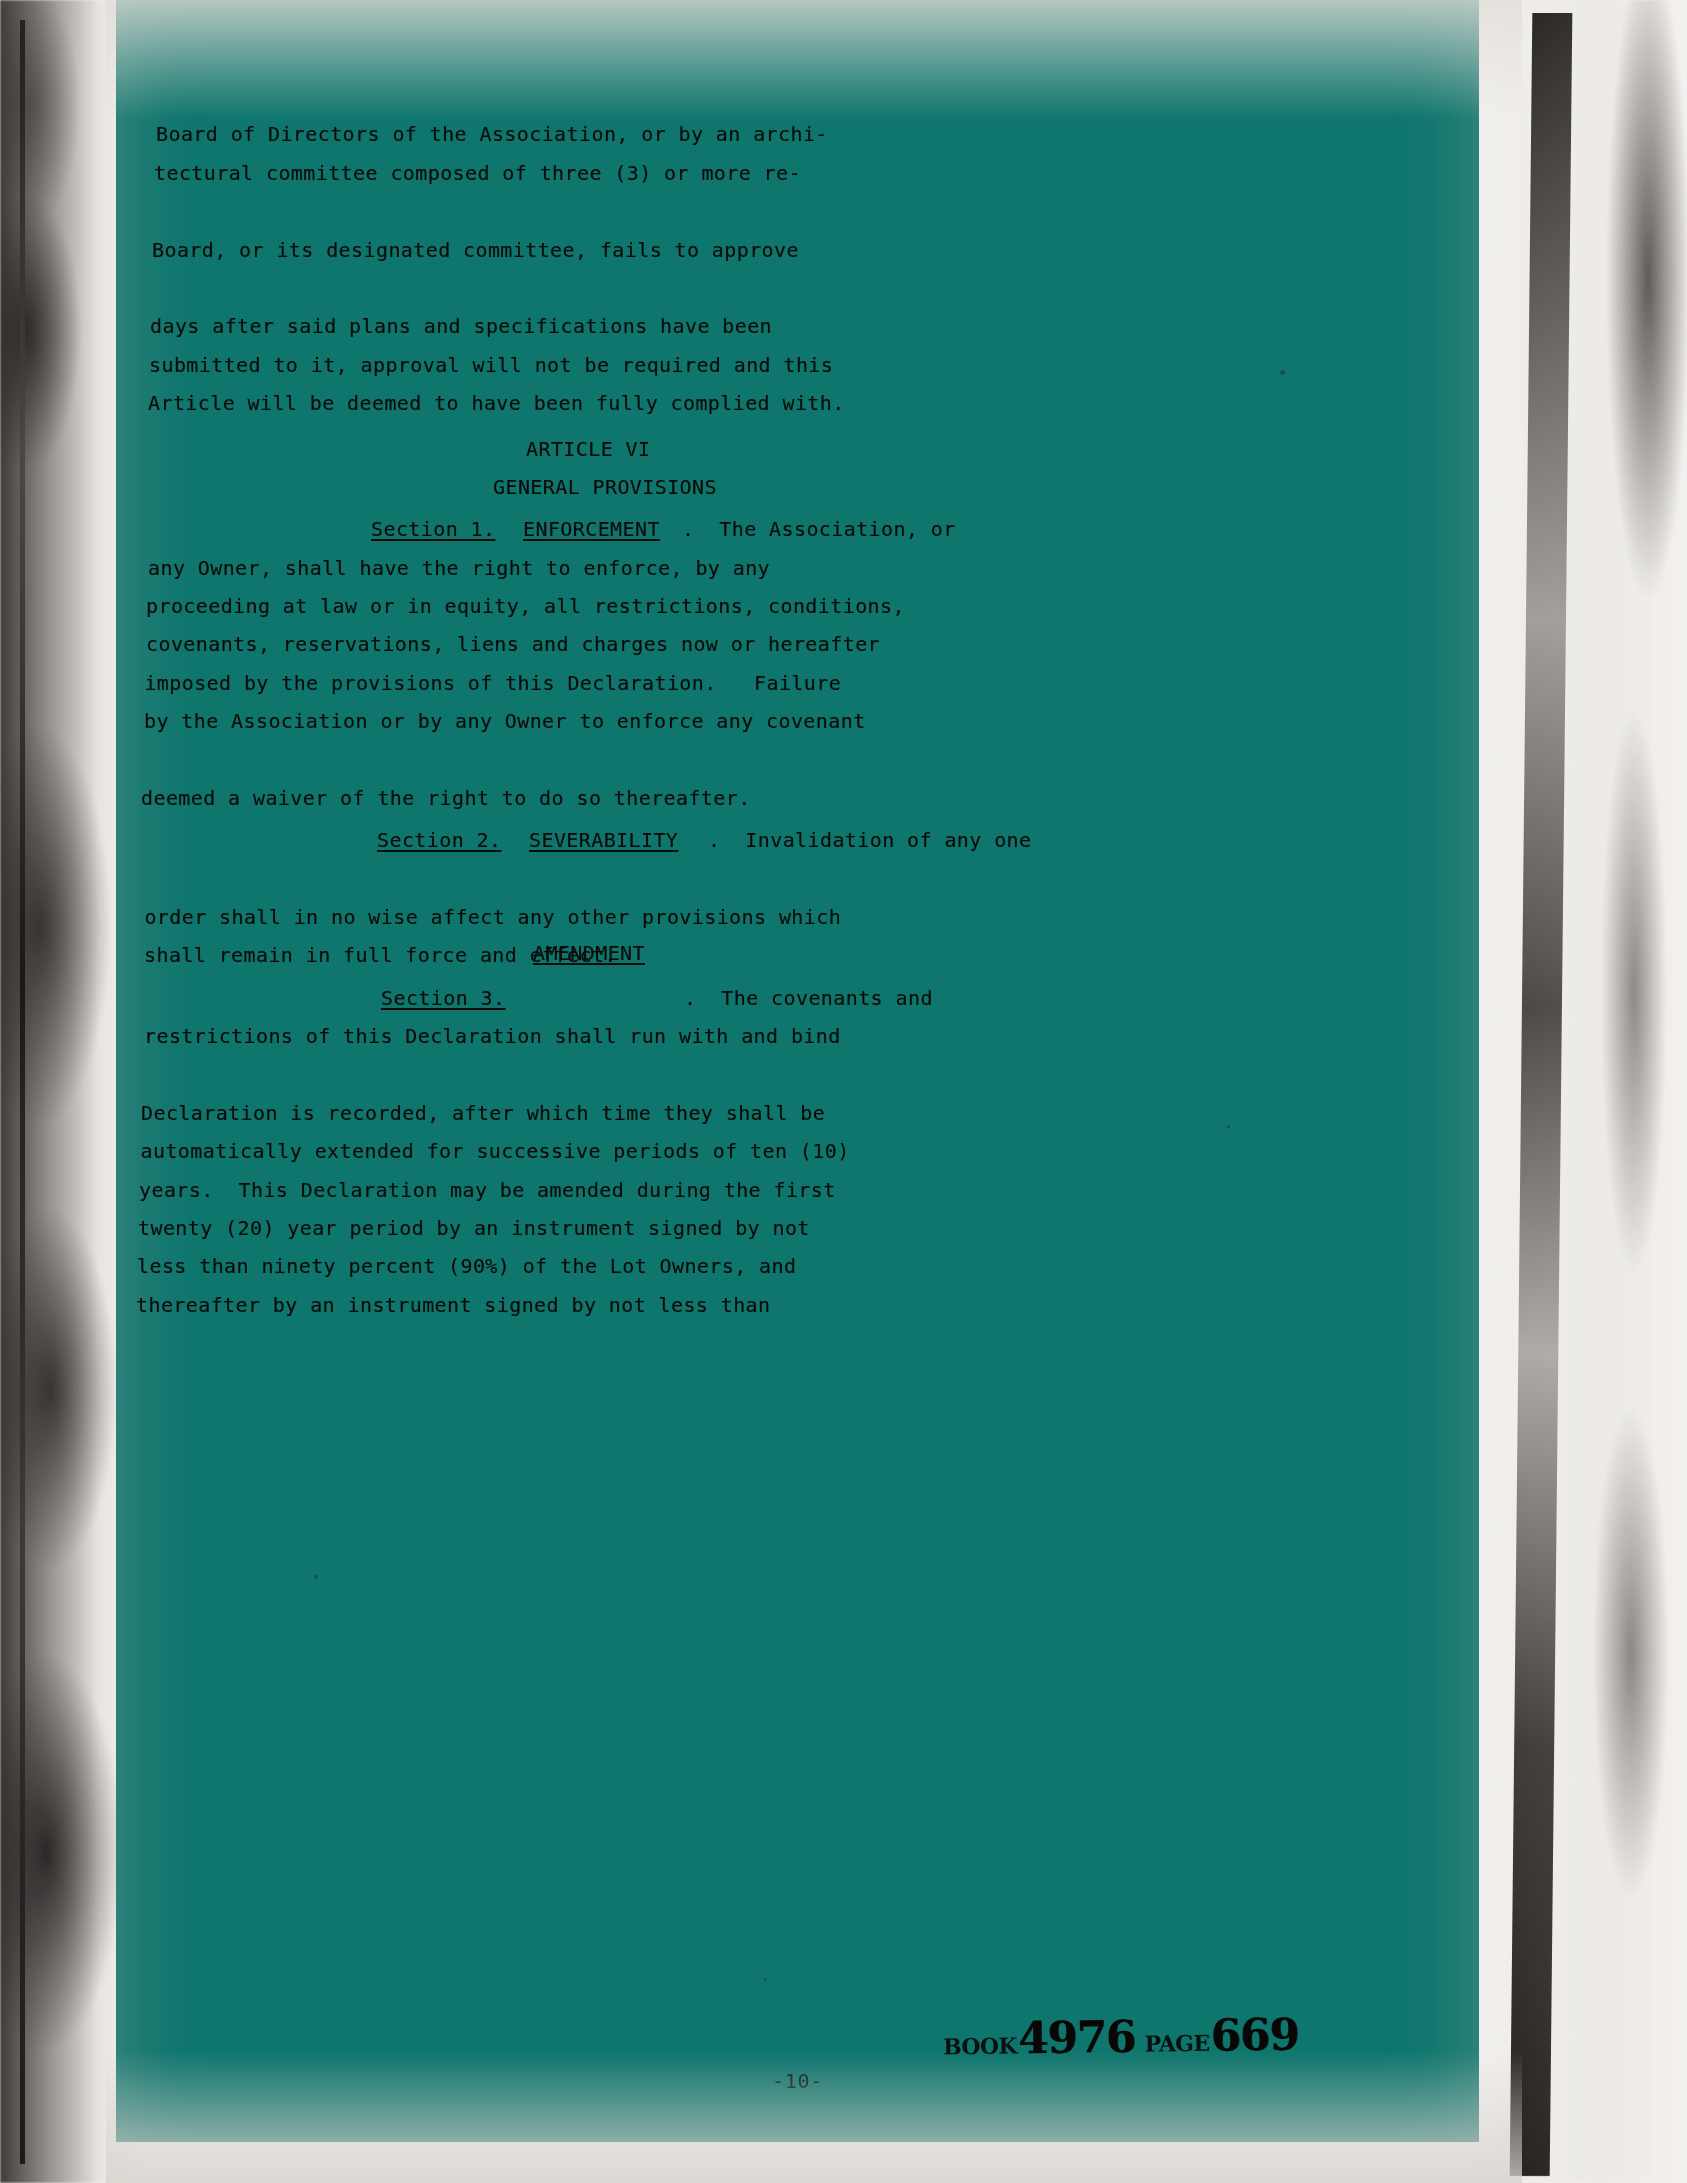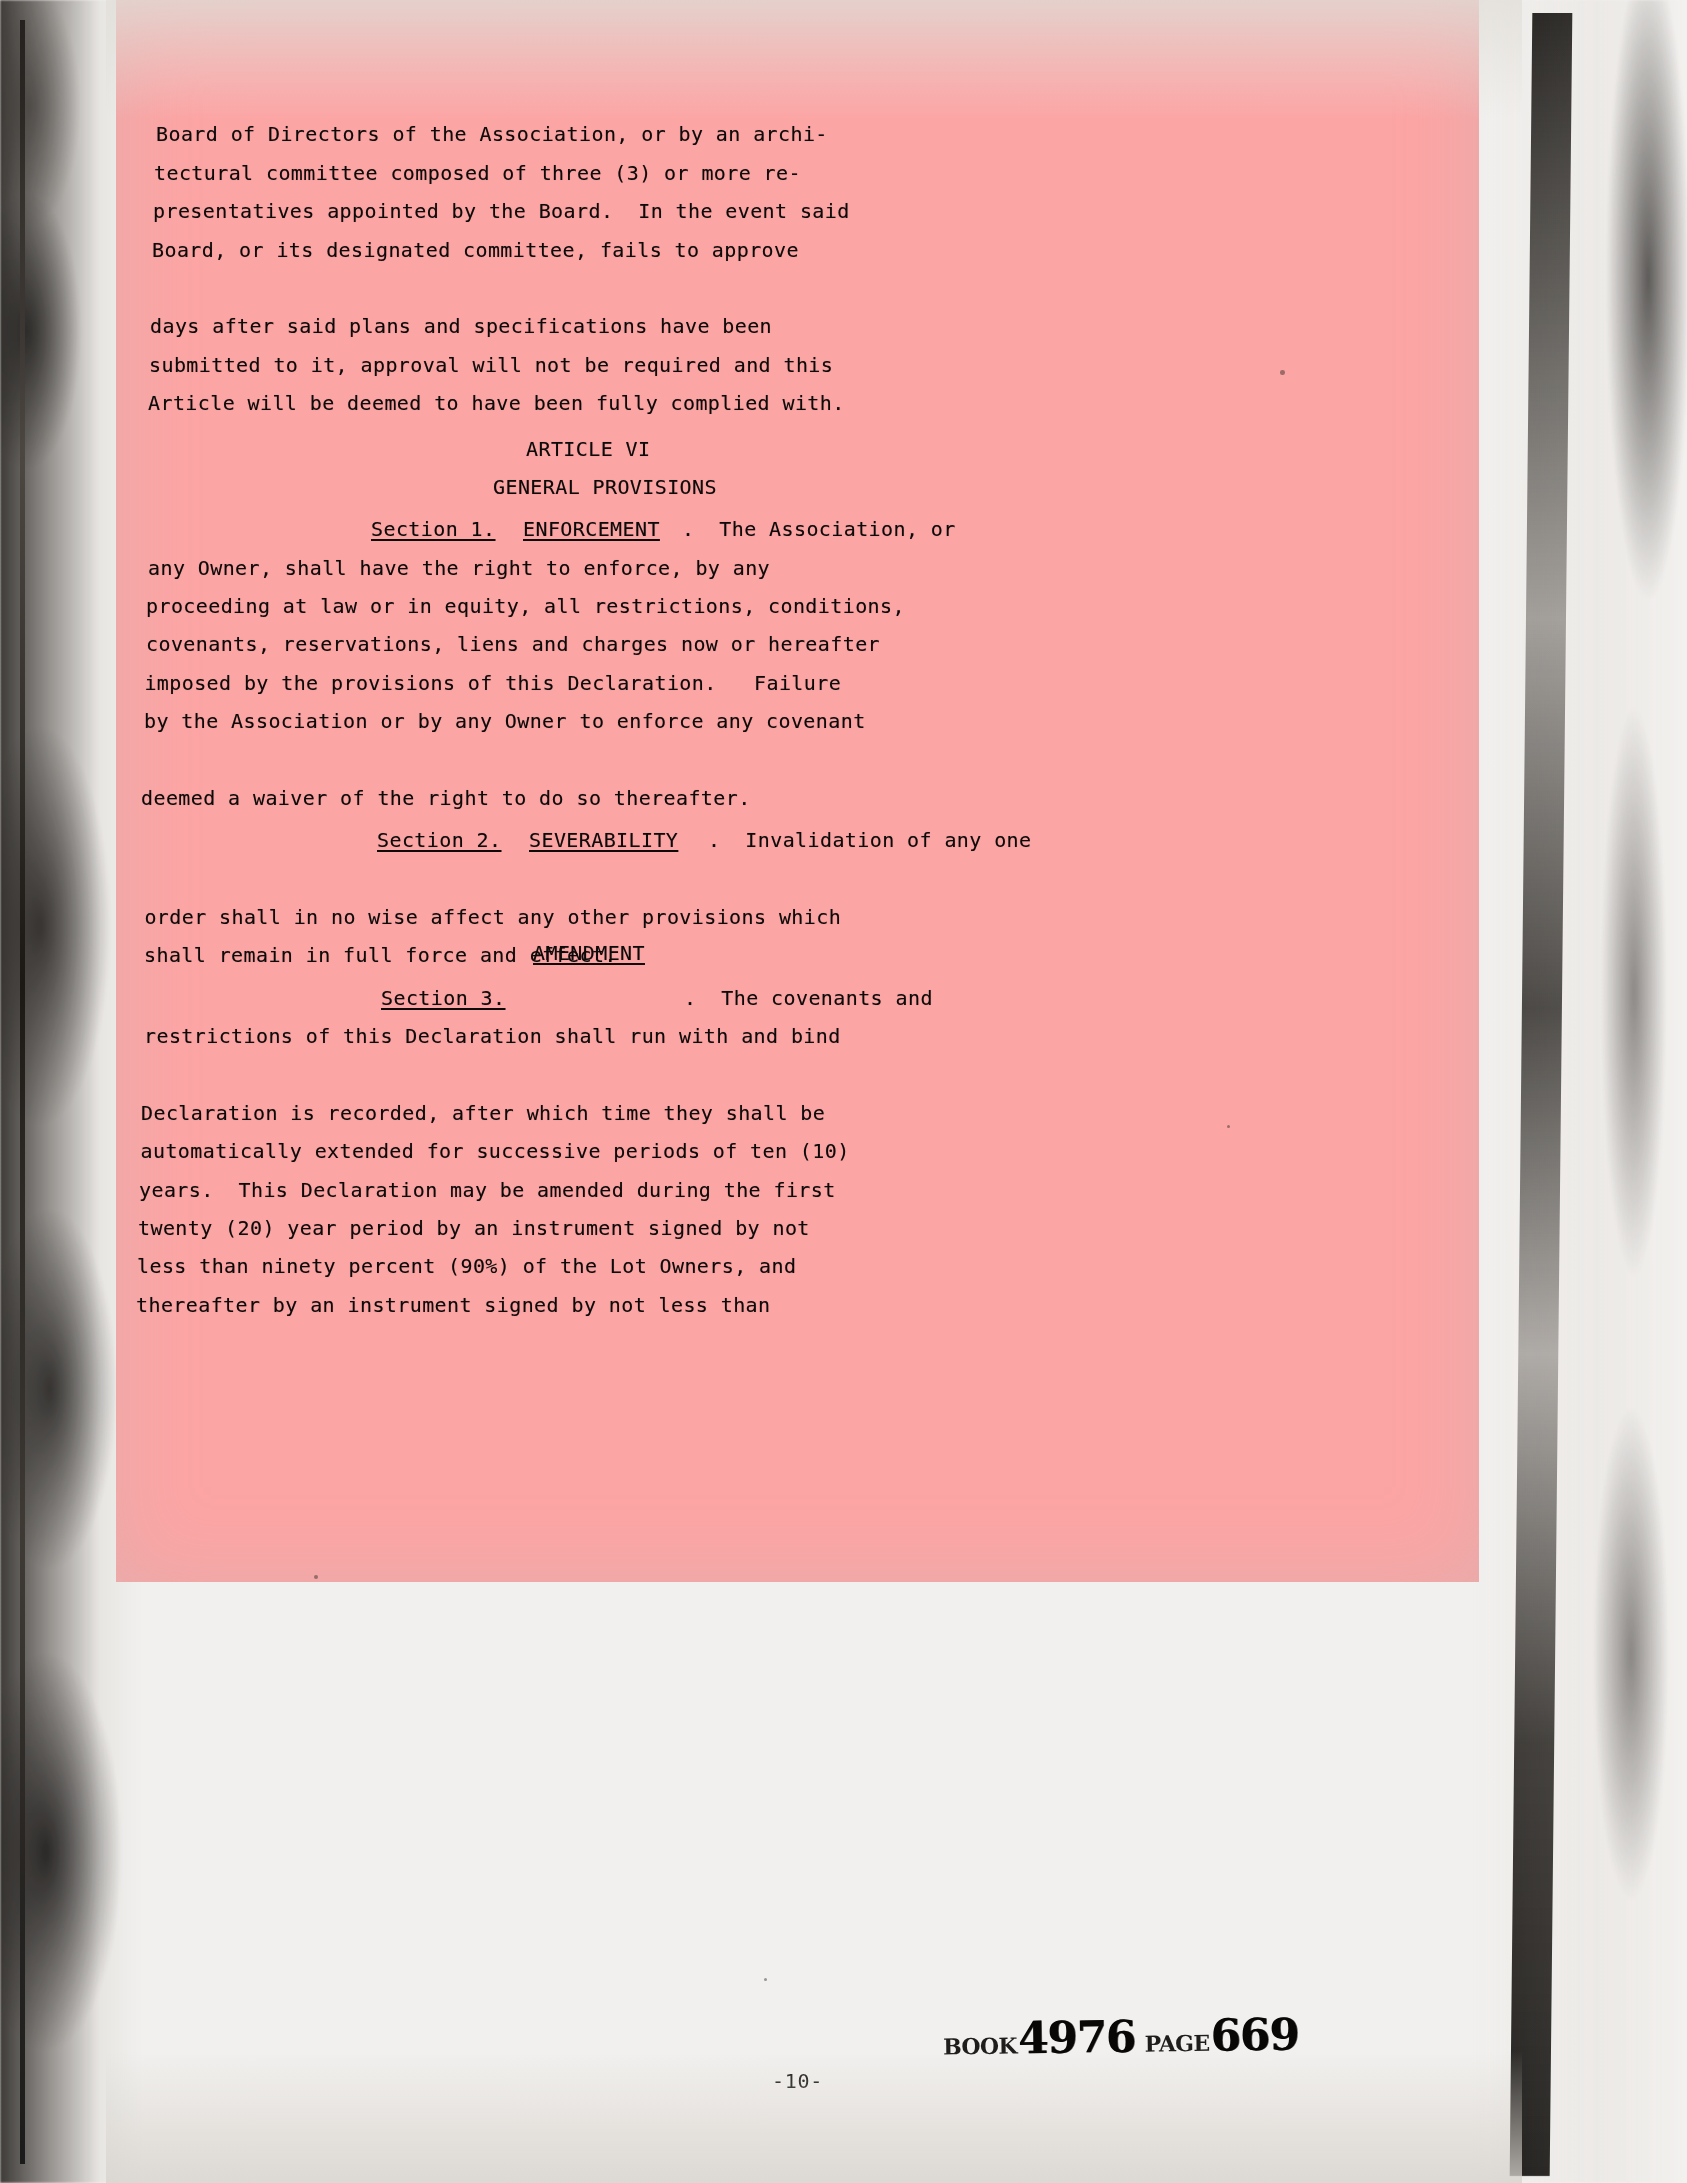--- a/index.html
+++ b/index.html
@@ -71,22 +71,22 @@
     background: linear-gradient(180deg, rgba(225,222,216,.75), rgba(255,255,255,0));
   }
   .scan-bottom-fade {
     position: absolute;
     left: 106px; bottom: 0; right: 165px; height: 132px;
     background: linear-gradient(0deg, rgba(215,211,205,.8), rgba(255,255,255,0));
   }
   .paper {
     position: absolute;
     left: 116px; top: 0;
-    width: 1363px; height: 1582px;
-    background: #fca5a5;
+    width: 1363px; height: 2142px;
+    background: #0f766e;
     box-shadow: inset 0 0 79px rgba(190,186,180,.35);
   }
   .speck {
     position: absolute;
     background: rgba(40,36,32,.45);
     border-radius: 50%;
   }
 
   
   .doc-body {
@@ -146,21 +146,20 @@
 
 <div class="page">
 
   <div class="scan-noise-left"></div>
   <div class="scan-edge-line"></div>
   <div class="paper">
     <div class="doc-body">
 
       <div class="line" style="left:40px; top:122px;">Board of Directors of the Association, or by an archi-</div>
       <div class="line" style="left:38px; top:161px;">tectural committee composed of three (3) or more re-</div>
-      <div class="line" style="left:37px; top:199px;">presentatives appointed by the Board.  In the event said</div>
       <div class="line" style="left:36px; top:238px;">Board, or its designated committee, fails to approve</div>
       <div class="line" style="left:34px; top:314px;">days after said plans and specifications have been</div>
       <div class="line" style="left:33px; top:353px;">submitted to it, approval will not be required and this</div>
       <div class="line" style="left:32px; top:391px;">Article will be deemed to have been fully complied with.</div>
 
       <div class="line" style="left:410px; top:437px;">ARTICLE VI</div>
       <div class="line" style="left:377px; top:475px;">GENERAL PROVISIONS</div>
 
       <div class="line u" style="left:255px; top:517px;">Section 1.</div>
       <div class="line u" style="left:407px; top:517px;">ENFORCEMENT</div>

